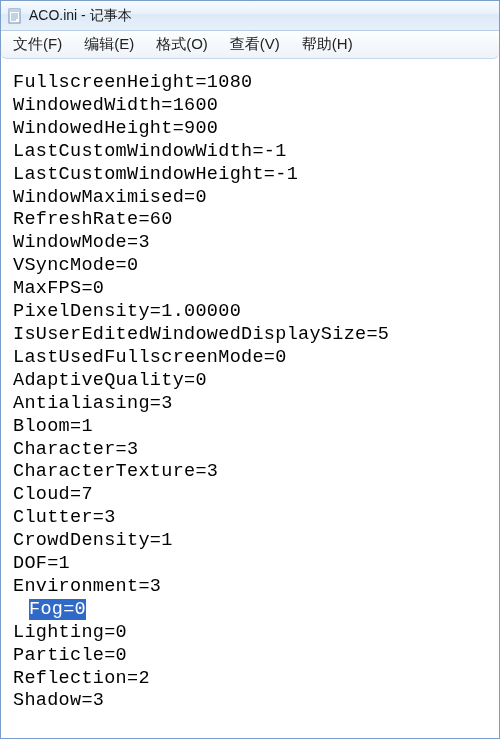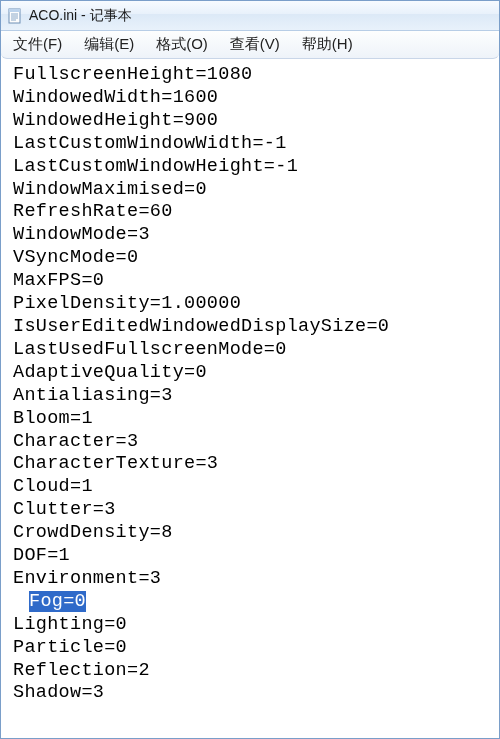--- a/index.html
+++ b/index.html
@@ -50,21 +50,21 @@
   .menubar .item {
     font-family: "SimSun", "Microsoft YaHei", sans-serif;
     font-size: 15px;
     color: #222;
     cursor: default;
     padding: 2px 2px;
   }
   .content {
     flex: 1;
     background: #fff;
-    padding: 4px 2px 2px 12px;
+    padding: 12px 2px 2px 12px;
     overflow: hidden;
     border-top: 1px solid #fff;
   }
   .line {
     font-family: "SimSun", "Courier New", monospace;
     font-size: 18.5px;
     line-height: 22.9px;
     color: #000;
     white-space: pre;
     letter-spacing: 0.3px;
@@ -107,30 +107,30 @@
       <div class="line">WindowedWidth=1600</div>
       <div class="line">WindowedHeight=900</div>
       <div class="line">LastCustomWindowWidth=-1</div>
       <div class="line">LastCustomWindowHeight=-1</div>
       <div class="line">WindowMaximised=0</div>
       <div class="line">RefreshRate=60</div>
       <div class="line">WindowMode=3</div>
       <div class="line">VSyncMode=0</div>
       <div class="line">MaxFPS=0</div>
       <div class="line">PixelDensity=1.00000</div>
-      <div class="line">IsUserEditedWindowedDisplaySize=0</div>
+      <div class="line">IsUserEditedWindowedDisplaySize=5</div>
       <div class="line">LastUsedFullscreenMode=0</div>
       <div class="line">AdaptiveQuality=0</div>
       <div class="line">Antialiasing=3</div>
       <div class="line">Bloom=1</div>
       <div class="line">Character=3</div>
       <div class="line">CharacterTexture=3</div>
-      <div class="line">Cloud=1</div>
+      <div class="line">Cloud=7</div>
       <div class="line">Clutter=3</div>
-      <div class="line">CrowdDensity=8</div>
+      <div class="line">CrowdDensity=1</div>
       <div class="line">DOF=1</div>
       <div class="line">Environment=3</div>
       <div class="line"><span class="sel">Fog=0</span></div>
       <div class="line">Lighting=0</div>
       <div class="line">Particle=0</div>
       <div class="line">Reflection=2</div>
       <div class="line">Shadow=3</div>
     </div>
 
 </div>

